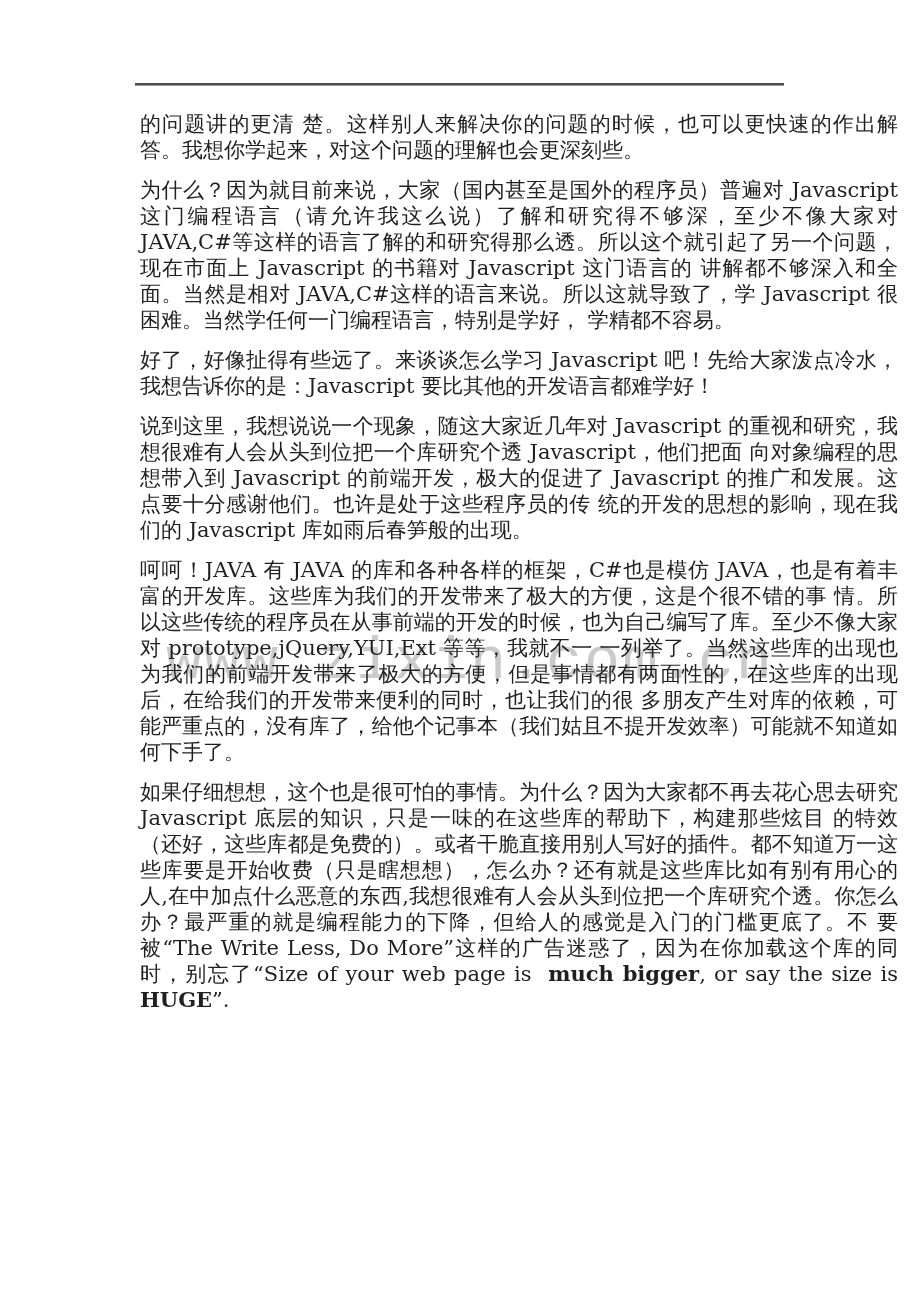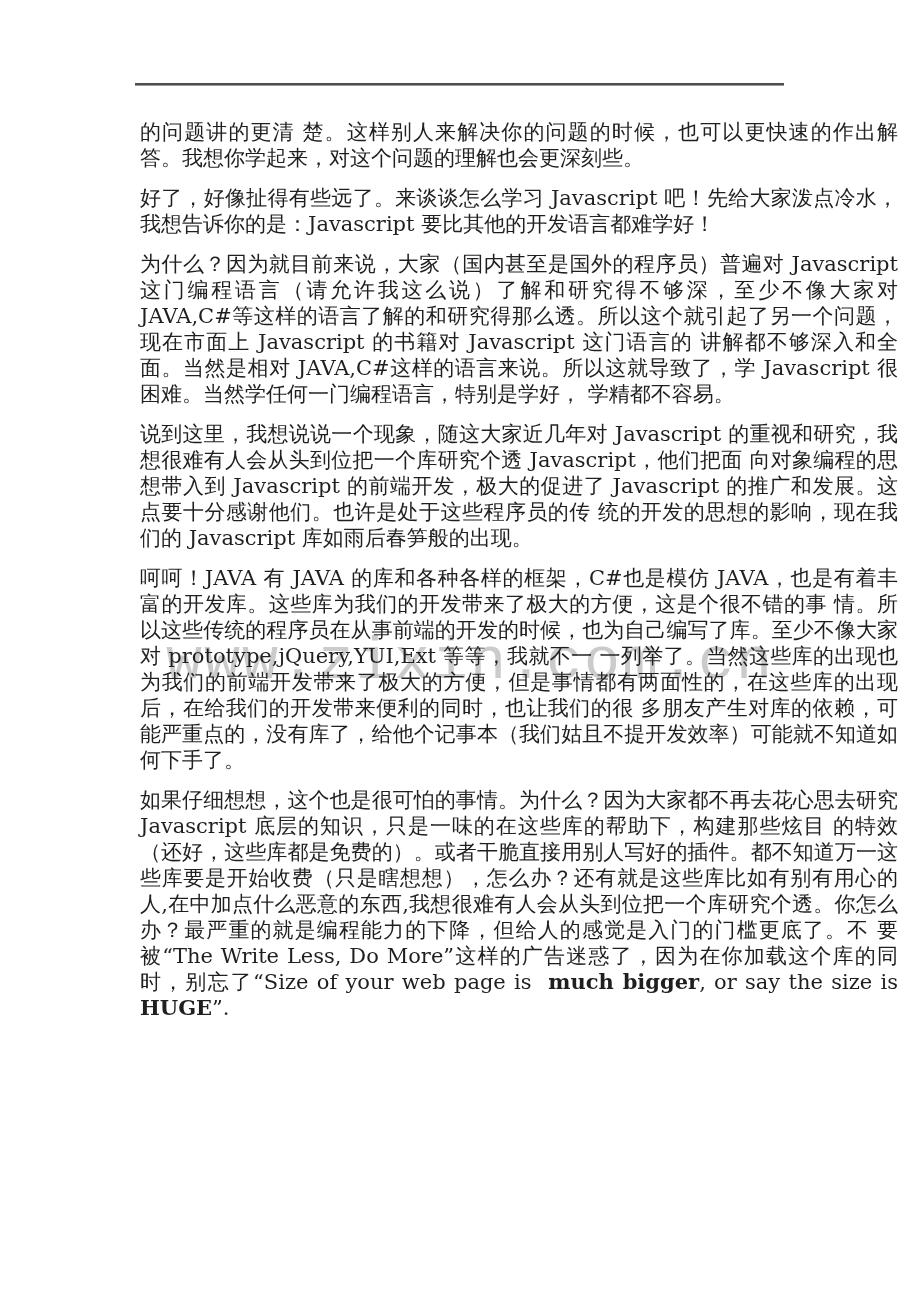--- a/index.html
+++ b/index.html
@@ -45,33 +45,33 @@
     position:absolute;
     left:140px;top:111px;
     width:758px;
     z-index:1;
     color:var(--text-color);
     font-size:21px;
     line-height:26px;
     text-align:justify;
   }
   .content p{
-    margin:8px 0 14px 0;
+    margin:0 0 14px 0;
     white-space:pre-wrap;
   }
   .content p:last-child{margin-bottom:0;}
   .bold-run{font-weight:bold;}
 </style>
 </head>
 <body>
 
 <div class="page">
   <div class="watermark">www.zixin.com.cn</div>
   <div class="divider"></div>
   <div class="content" id="document-body">
       <p><span class="text-run">的问题讲的更清 楚。这样别人来解决你的问题的时候，也可以更快速的作出解答。我想你学起来，对这个问题的理解也会更深刻些。</span></p>
+      <p><span class="text-run">为什么？因为就目前来说，大家（国内甚至是国外的程序员）普遍对 Javascript 这门编程语言（请允许我这么说）了解和研究得不够深，至少不像大家对 JAVA,C#等这样的语言了解的和研究得那么透。所以这个就引起了另一个问题，现在市面上 Javascript 的书籍对 Javascript 这门语言的 讲解都不够深入和全面。当然是相对 JAVA,C#这样的语言来说。所以这就导致了，学 Javascript 很困难。当然学任何一门编程语言，特别是学好， 学精都不容易。</span></p>
       <p><span class="text-run">好了，好像扯得有些远了。来谈谈怎么学习 Javascript 吧！先给大家泼点冷水，我想告诉你的是：Javascript 要比其他的开发语言都难学好！</span></p>
-      <p><span class="text-run">为什么？因为就目前来说，大家（国内甚至是国外的程序员）普遍对 Javascript 这门编程语言（请允许我这么说）了解和研究得不够深，至少不像大家对 JAVA,C#等这样的语言了解的和研究得那么透。所以这个就引起了另一个问题，现在市面上 Javascript 的书籍对 Javascript 这门语言的 讲解都不够深入和全面。当然是相对 JAVA,C#这样的语言来说。所以这就导致了，学 Javascript 很困难。当然学任何一门编程语言，特别是学好， 学精都不容易。</span></p>
       <p><span class="text-run">说到这里，我想说说一个现象，随这大家近几年对 Javascript 的重视和研究，我想很难有人会从头到位把一个库研究个透 Javascript，他们把面 向对象编程的思想带入到 Javascript 的前端开发，极大的促进了 Javascript 的推广和发展。这点要十分感谢他们。也许是处于这些程序员的传 统的开发的思想的影响，现在我们的 Javascript 库如雨后春笋般的出现。</span></p>
       <p><span class="text-run">呵呵！JAVA 有 JAVA 的库和各种各样的框架，C#也是模仿 JAVA，也是有着丰富的开发库。这些库为我们的开发带来了极大的方便，这是个很不错的事 情。所以这些传统的程序员在从事前端的开发的时候，也为自己编写了库。至少不像大家对 prototype,jQuery,YUI,Ext 等等，我就不一 一列举了。当然这些库的出现也为我们的前端开发带来了极大的方便，但是事情都有两面性的，在这些库的出现后，在给我们的开发带来便利的同时，也让我们的很 多朋友产生对库的依赖，可能严重点的，没有库了，给他个记事本（我们姑且不提开发效率）可能就不知道如何下手了。</span></p>
       <p><span class="text-run">如果仔细想想，这个也是很可怕的事情。为什么？因为大家都不再去花心思去研究 Javascript 底层的知识，只是一味的在这些库的帮助下，构建那些炫目 的特效（还好，这些库都是免费的）。或者干脆直接用别人写好的插件。都不知道万一这些库要是开始收费（只是瞎想想），怎么办？还有就是这些库比如有别有用心的人,在中加点什么恶意的东西,我想很难有人会从头到位把一个库研究个透。你怎么办？最严重的就是编程能力的下降，但给人的感觉是入门的门槛更底了。不 要被“The Write Less, Do More”这样的广告迷惑了，因为在你加载这个库的同时，别忘了“Size of your web page is  </span><span class="bold-run">much bigger</span><span class="text-run">, or say the size is  </span><span class="bold-run">HUGE</span><span class="text-run">”.</span></p>
     </div>
 </div>
 
 </body></html>

